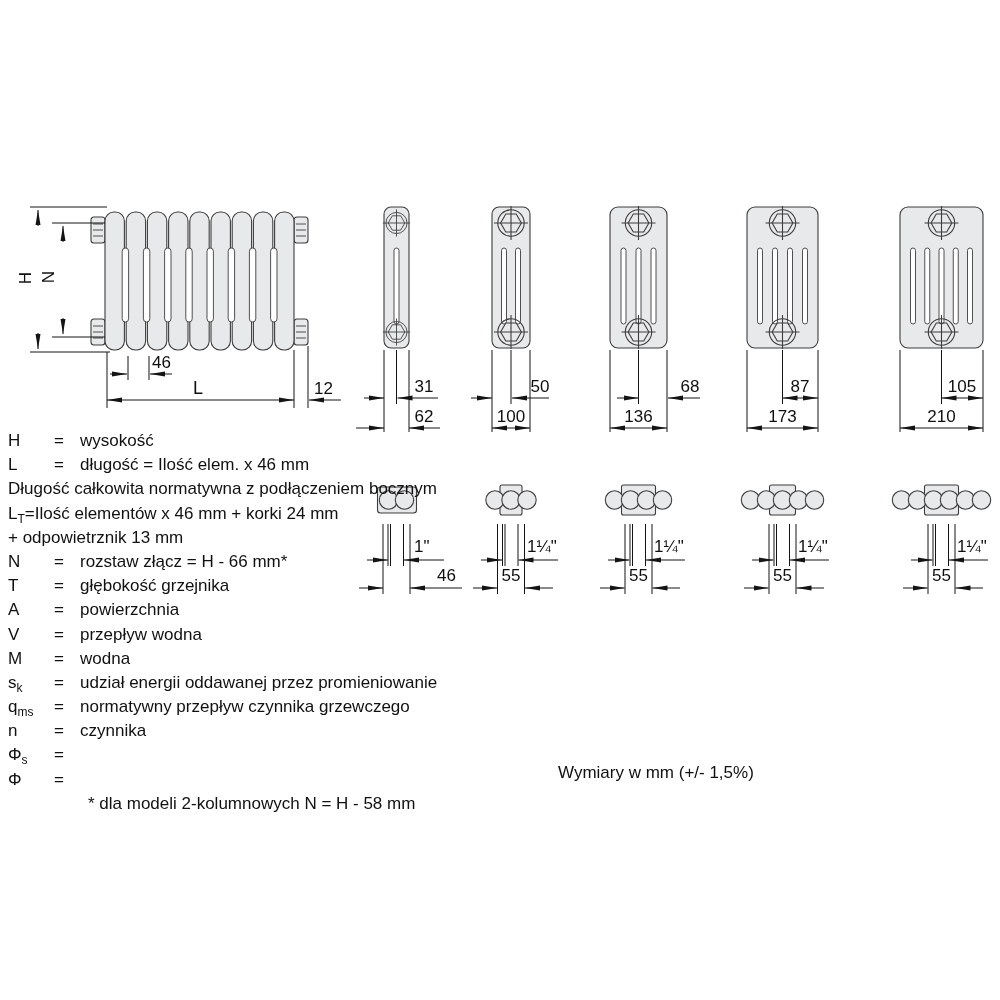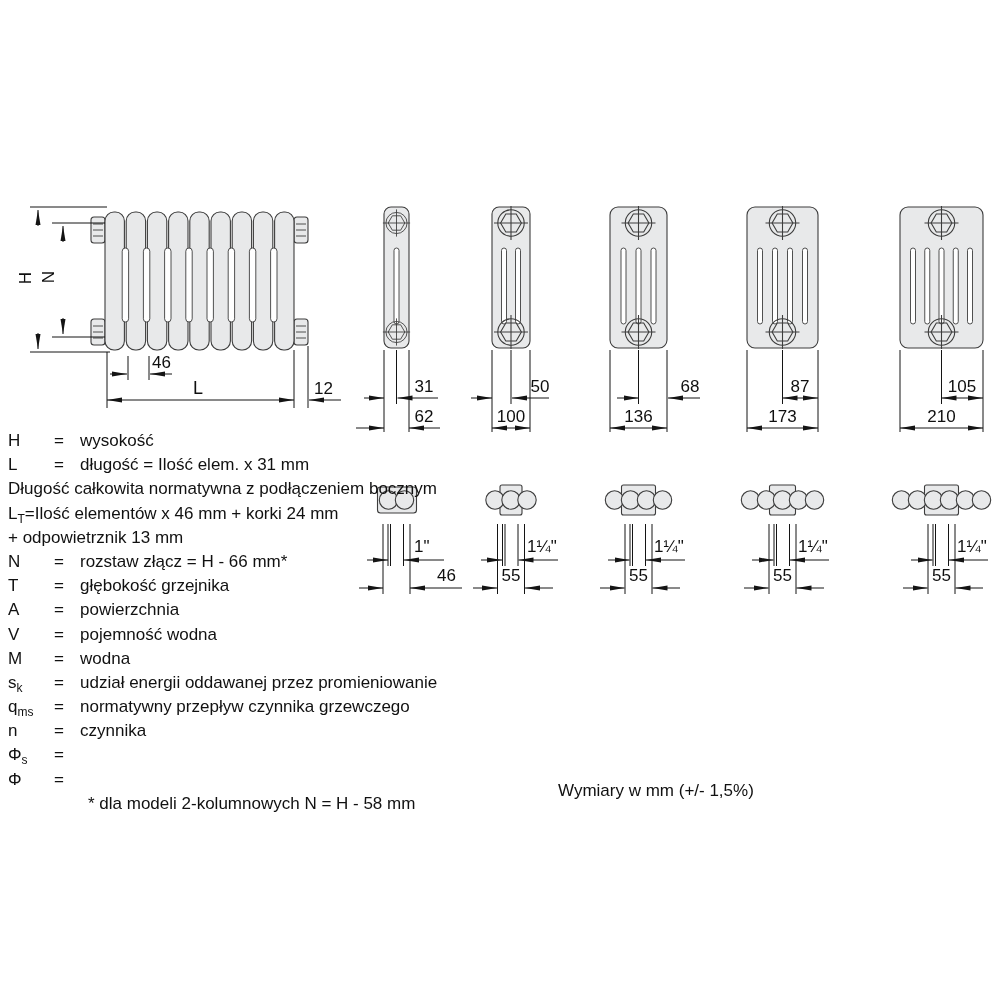--- a/index.html
+++ b/index.html
@@ -15,21 +15,21 @@
   .rib{stroke:#3d3d3d;stroke-width:0.9;}
   .legend{position:absolute;left:8px;top:429px;font-size:17px;line-height:24.2px;}
   .lrow{height:24.2px;white-space:nowrap;display:flex;align-items:baseline;}
   .lrow.plain{display:block;}
   .lrow.indent{display:block;margin-left:80px;}
   .sym{display:inline-block;width:46px;}
   .lrow.plain .sym{width:auto;}
   .eq{display:inline-block;width:26px;}
   .lrow.plain .eq{width:auto;}
   sub{font-size:12px;}
-  .note{position:absolute;left:558px;top:781px;font-size:17px;}
+  .note{position:absolute;left:558px;top:763px;font-size:17px;}
 </style>
 </head>
 <body>
 
 <svg width="1000" height="1000" viewBox="0 0 1000 1000" xmlns="http://www.w3.org/2000/svg" xmlns:xlink="http://www.w3.org/1999/xlink">
   <defs>
     <marker id="arr" markerWidth="16" markerHeight="8" refX="15" refY="3.5" orient="auto-start-reverse" markerUnits="userSpaceOnUse">
       <path d="M15,3.5 L0,1 L0,6 Z" fill="#141414"></path>
     </marker>
     <g id="conn" class="conn">
@@ -298,21 +298,21 @@
 
 <div class="legend">
   <div class="lrow">
     <span class="sym"><span>H</span><sub></sub></span>
       <span class="eq">=</span>
       <span class="def">wysokość</span>
   </div>
   <div class="lrow">
     <span class="sym"><span>L</span><sub></sub></span>
       <span class="eq">=</span>
-      <span class="def">długość = Ilość elem. x 31 mm</span>
+      <span class="def">długość = Ilość elem. x 46 mm</span>
   </div>
   <div class="lrow plain">
     <span class="sym"><span></span><sub></sub></span><span class="eq"></span><span class="def">Długość całkowita normatywna z podłączeniem bocznym</span>
   </div>
   <div class="lrow plain">
     <span class="sym"><span>L</span><sub>T</sub></span><span class="eq"> = </span><span class="def">Ilość elementów x 46 mm + korki 24 mm</span>
   </div>
   <div class="lrow plain">
     <span class="sym"><span></span><sub></sub></span><span class="eq"></span><span class="def">+ odpowietrznik 13 mm</span>
   </div>
@@ -327,21 +327,21 @@
       <span class="def">głębokość grzejnika</span>
   </div>
   <div class="lrow">
     <span class="sym"><span>A</span><sub></sub></span>
       <span class="eq">=</span>
       <span class="def">powierzchnia</span>
   </div>
   <div class="lrow">
     <span class="sym"><span>V</span><sub></sub></span>
       <span class="eq">=</span>
-      <span class="def">pojemność wodna</span>
+      <span class="def">przepływ wodna</span>
   </div>
   <div class="lrow">
     <span class="sym"><span>M</span><sub></sub></span>
       <span class="eq">=</span>
       <span class="def">wodna</span>
   </div>
   <div class="lrow">
     <span class="sym"><span>s</span><sub>k</sub></span>
       <span class="eq">=</span>
       <span class="def">udział energii oddawanej przez promieniowanie</span>

